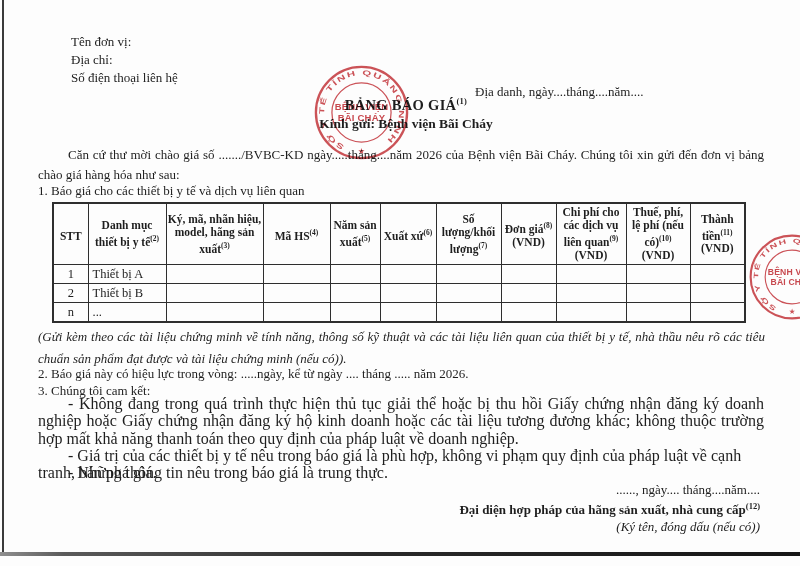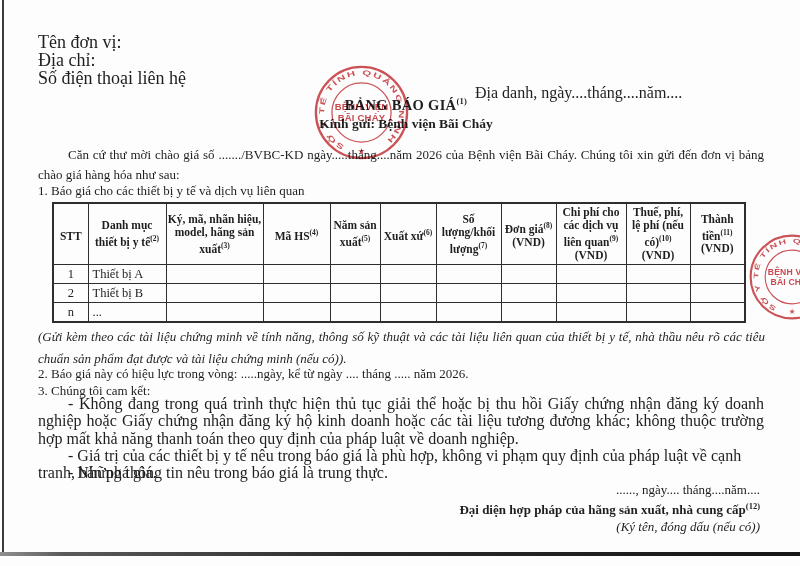--- a/index.html
+++ b/index.html
@@ -10,22 +10,22 @@
   .abs{position:absolute;}
   .i{font-style:italic;}
   .c{text-align:center;}
 
   
   .edge-left{position:absolute;left:2px;top:0;width:2px;height:552px;background:#3b3b3b;}
   .edge-bottom{position:absolute;left:0;top:552px;width:800px;height:4px;
     background:linear-gradient(90deg,#8f8f8f 0,#5a5a5a 8%,#2a2a2a 45%,#161616 100%);}
 
   
-  .sender{font-size:18px;line-height:18px;}
-  .place-date{font-size:16px;text-align:center;}
+  .sender{font-size:13px;line-height:18px;margin-left:33px;}
+  .place-date{font-size:13px;text-align:center;}
   .title-wrap{text-align:center;margin-left:20px;}
   .doc-title{font-size:14.5px;font-weight:bold;letter-spacing:.3px;}
   .doc-title sup,.sig-title sup{font-size:8.5px;}
   .doc-recipient{font-size:13.5px;font-weight:bold;margin-top:2px;}
 
   .body-text{font-size:13px;line-height:19.5px;}
   .just{text-align:justify;}
   .ind{text-indent:30px;}
 
   

